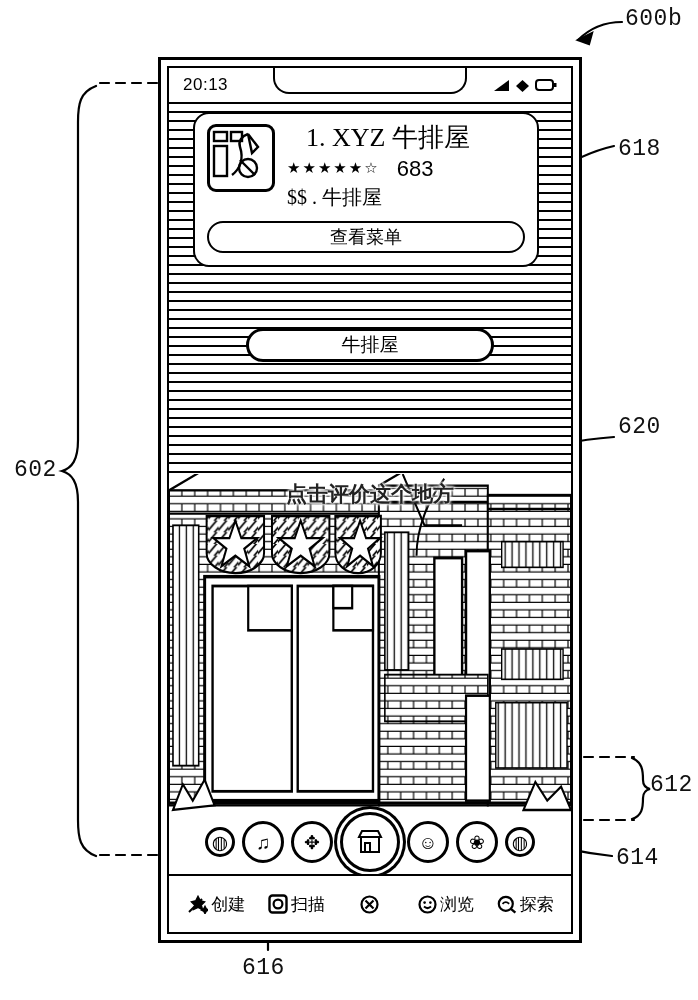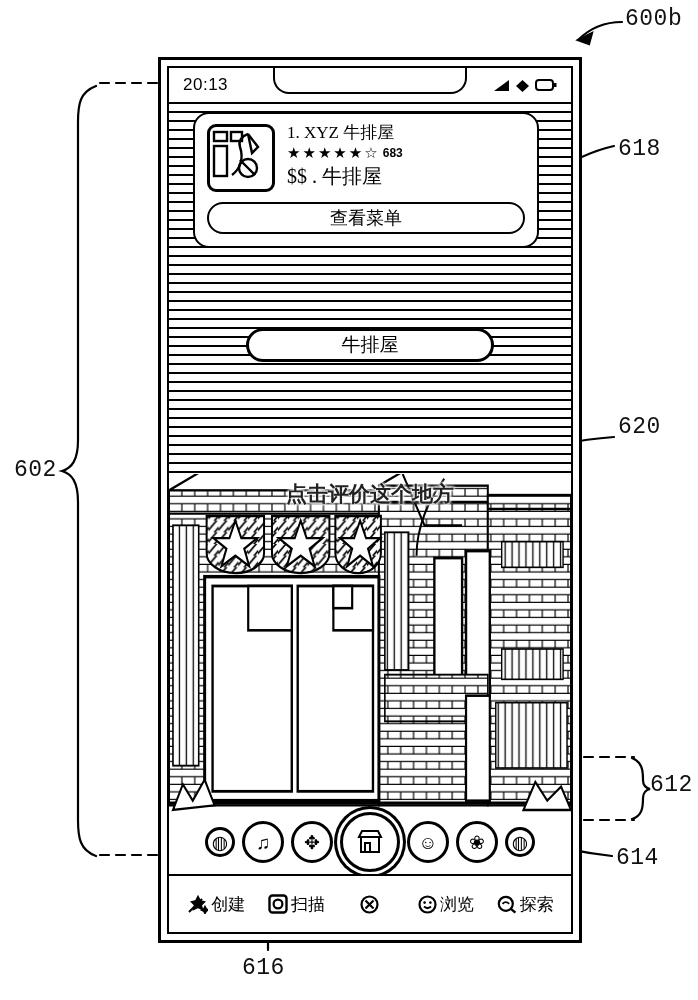--- a/index.html
+++ b/index.html
@@ -62,25 +62,25 @@
     position:absolute;left:24px;top:10px;width:346px;
     background:#fff;border:2px solid #000;border-radius:16px;
     padding:10px 12px 12px 12px;box-sizing:border-box;z-index:4;
   }
   .card-top{display:flex;gap:12px;}
   .thumb{
     width:62px;height:62px;flex:0 0 62px;border:3px solid #000;border-radius:9px;
     position:relative;background:#fff;overflow:hidden;
   }
   .card-text{flex:1;min-width:0;}
-  .card-title{font-size:17px;line-height:1.1;white-space:nowrap;}
+  .card-title{font-size:26px;line-height:1.1;white-space:nowrap;margin-left:19px;}
   .card-rating{display:flex;align-items:center;gap:2px;margin-top:3px;}
   .star{font-size:15px;line-height:1;letter-spacing:0;}
   .star.filled{color:#000;}
-  .revcount{font-family:"Liberation Sans","DejaVu Sans",sans-serif;font-size:12px;margin-left:3px;font-weight:bold;}
+  .revcount{font-family:"Liberation Sans","DejaVu Sans",sans-serif;font-size:22px;margin-left:17px;}
   .card-sub{font-size:20px;margin-top:2px;}
   .menu-btn{
     margin-top:10px;width:100%;height:32px;border:2px solid #000;border-radius:16px;
     background:#fff;display:flex;align-items:center;justify-content:center;
     font-size:18px;font-family:"Liberation Serif","DejaVu Serif",serif;
     cursor:pointer;box-sizing:border-box;
   }
 
   
   .logo-wrap{position:absolute;left:0;right:0;top:218px;text-align:center;z-index:3;}

